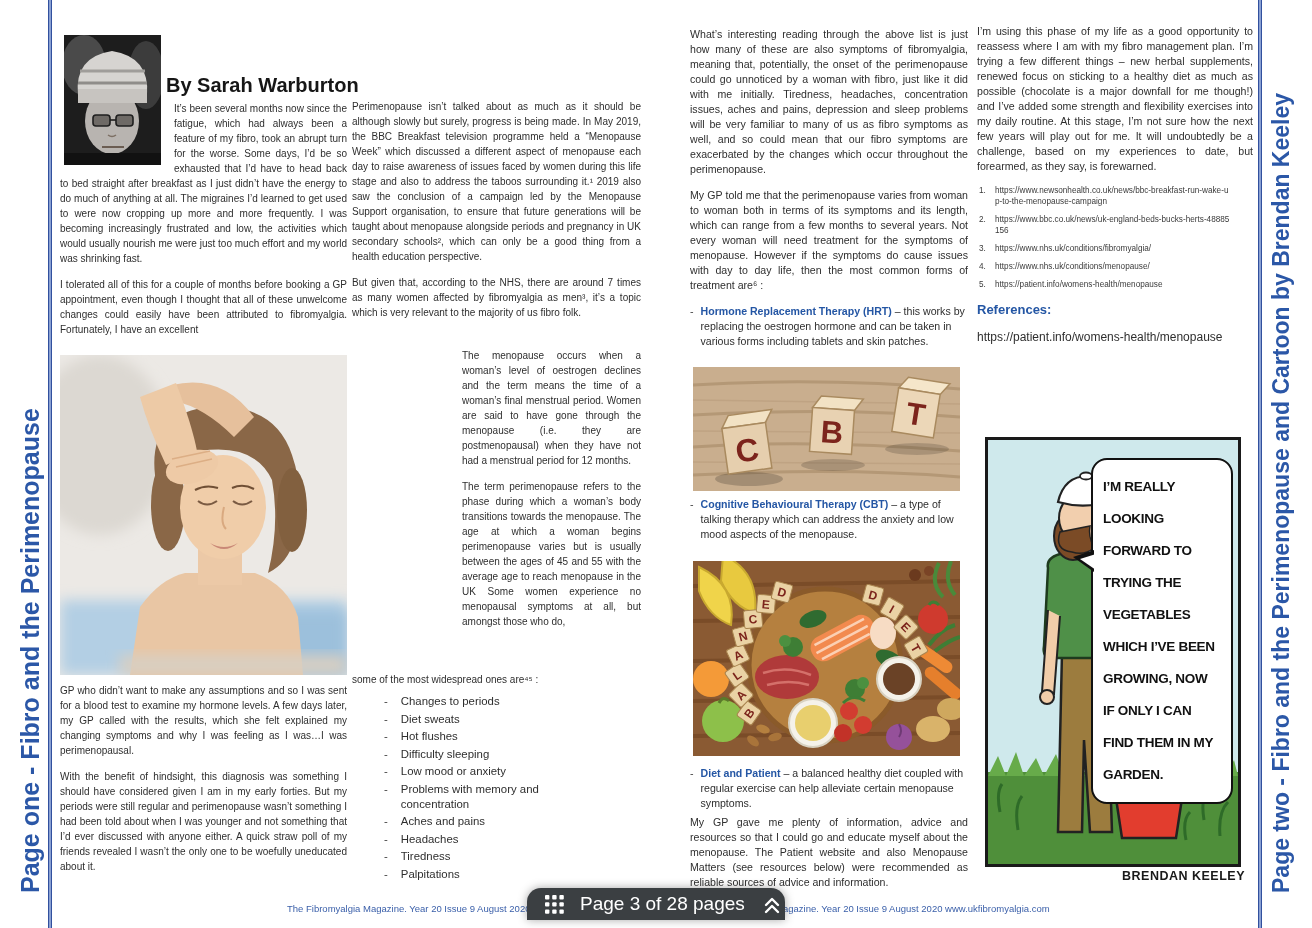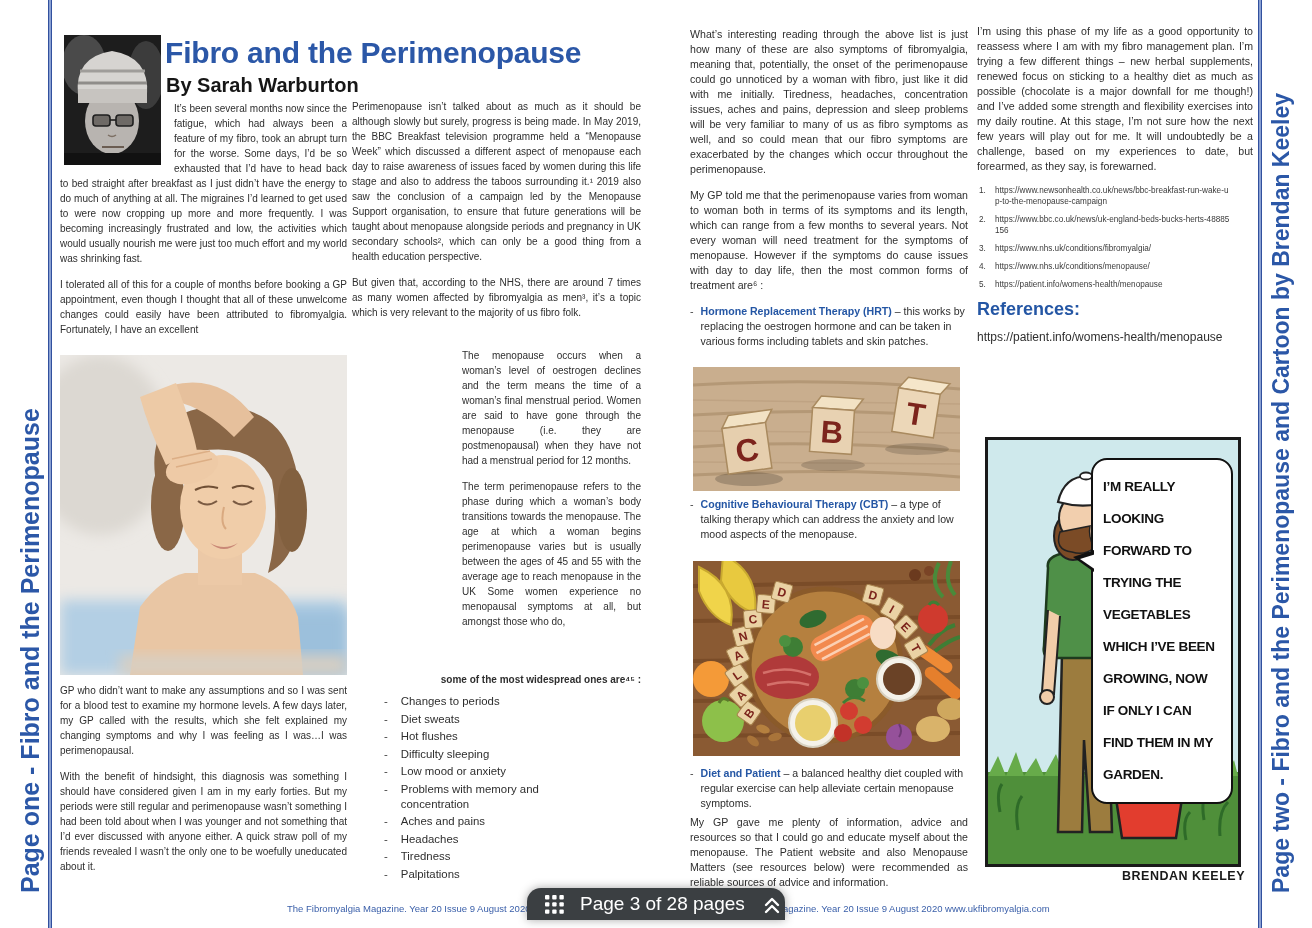--- a/index.html
+++ b/index.html
@@ -33,21 +33,21 @@
 
   
   .tb{display:flex;gap:7px;font-size:10.6px;line-height:15px;}
   .tb p{margin:0;text-align:left;}
   .tb .lead{color:#2456a4;font-weight:bold;}
 
   
   .fn{display:flex;gap:5px;font-size:8.2px;line-height:11px;color:#3a3a3a;margin-bottom:7px;}
   .fn-num{min-width:11px;}
   .fn-url{flex:1;word-break:break-all;}
-  .ref-head{font-size:18px;font-weight:bold;color:#2456a4;margin:0 0 4px 0;}
+  .ref-head{font-size:13px;font-weight:bold;color:#2456a4;margin:0 0 4px 0;}
   .ref-link{font-size:12px;line-height:19px;color:#2f2f2f;}
 
   
   .footer{position:absolute;font-size:9.5px;color:#3a5fa9;white-space:nowrap;}
 
   
   #cartoon{position:absolute;left:985px;top:437px;width:262px;height:452px;}
   .cartoon-frame{position:absolute;left:0;top:0;width:250px;height:424px;border:3px solid #1a1a1a;
                  background:#cfe9ec;overflow:hidden;}
   .bubble{position:absolute;right:5px;top:18px;width:118px;min-height:232px;background:#fff;
@@ -89,21 +89,20 @@
       <rect x="14" y="54" width="69" height="14" fill="#c7c4c0"></rect>
       <rect x="29" y="80" width="17" height="11" rx="3" fill="#6e6a66" stroke="#1f1f1f" stroke-width="1.6"></rect>
       <rect x="52" y="80" width="17" height="11" rx="3" fill="#6e6a66" stroke="#1f1f1f" stroke-width="1.6"></rect>
       <path d="M46,85 L52,85" stroke="#1f1f1f" stroke-width="1.6"></path>
       <path d="M44,100 Q48,103 52,100" stroke="#7c6f63" stroke-width="1.5" fill="none"></path>
       <path d="M38,112 L60,112" stroke="#6b5d52" stroke-width="2"></path>
       <rect x="0" y="118" width="97" height="12" fill="#111"></rect>
     </svg>
   </div>
 
-  <div class="abs title" style="left:165px;top:36px;">Fibro and the Perimenopause</div>
   <div class="abs byline" style="left:166px;top:74px;">By Sarah Warburton</div>
 
   <div class="abs pg1" style="left:60px;top:101px;width:287px;">
     <div class="float-spacer"></div>
     <p>It’s been several months now since the fatigue, which had always been a feature of my fibro, took an abrupt turn for the worse.  Some days, I’d be so exhausted that I’d have to head back to bed straight after breakfast as I just didn’t have the energy to do much of anything at all.  The migraines I’d learned to get used to were now cropping up more and more frequently.  I was becoming increasingly frustrated and low, the activities which would usually nourish me were just too much effort and my world was shrinking fast.</p>
     <p>I tolerated all of this for a couple of months before booking a GP appointment, even though I thought that all of these unwelcome changes could easily have been attributed to fibromyalgia.  Fortunately, I have an excellent</p>
   </div>
 
   <div class="abs" style="left:60px;top:355px;width:287px;height:320px;">
     <svg width="287" height="320" viewBox="0 0 287 320">
@@ -144,21 +143,21 @@
   <div class="abs pg1" style="left:352px;top:99px;width:289px;">
     <p>Perimenopause isn’t talked about as much as it should be although slowly but surely, progress is being made. In May 2019, the BBC Breakfast television programme held a “Menopause Week” which discussed a different aspect of menopause each day to raise awareness of issues faced by women during this life stage and also to address the taboos surrounding it.¹  2019 also saw the conclusion of a campaign led by the Menopause Support organisation, to ensure that future generations will be taught about menopause alongside periods and pregnancy in UK secondary schools², which can only be a good thing from a health education perspective.</p>
     <p>But given that, according to the NHS, there are around 7 times as many women affected by fibromyalgia as men³, it’s a topic which is very relevant to the majority of us fibro folk.</p>
   </div>
 
   <div class="abs pg1" style="left:462px;top:348px;width:179px;">
     <p>The menopause occurs when a woman’s level of oestrogen declines and the term means the time of a woman’s final menstrual period.  Women are said to have gone through the menopause (i.e. they are postmenopausal) when they have not had a menstrual period for 12 months.</p>
     <p>The term perimenopause refers to the phase during which a woman’s body transitions towards the menopause. The age at which a woman begins perimenopause varies but is usually between the ages of 45 and 55 with the average age to reach menopause in the UK Some women experience no menopausal symptoms at all, but amongst those who do,</p>
   </div>
 
-  <div class="abs pg1" style="left:352px;top:672px;width:289px;text-align:right;font-weight:bold;">some of the most widespread ones are⁴⁵ :</div>
+  <div class="abs pg1" style="left:352px;top:672px;width:289px;text-align:left;">some of the most widespread ones are⁴⁵ :</div>
 
   <div class="abs" style="left:384px;top:694px;width:252px;">
     <div class="sym">
         <span class="dash">-</span>
         <span>Changes to periods</span>
       </div>
     <div class="sym">
         <span class="dash">-</span>
         <span>Diet sweats</span>
       </div>

